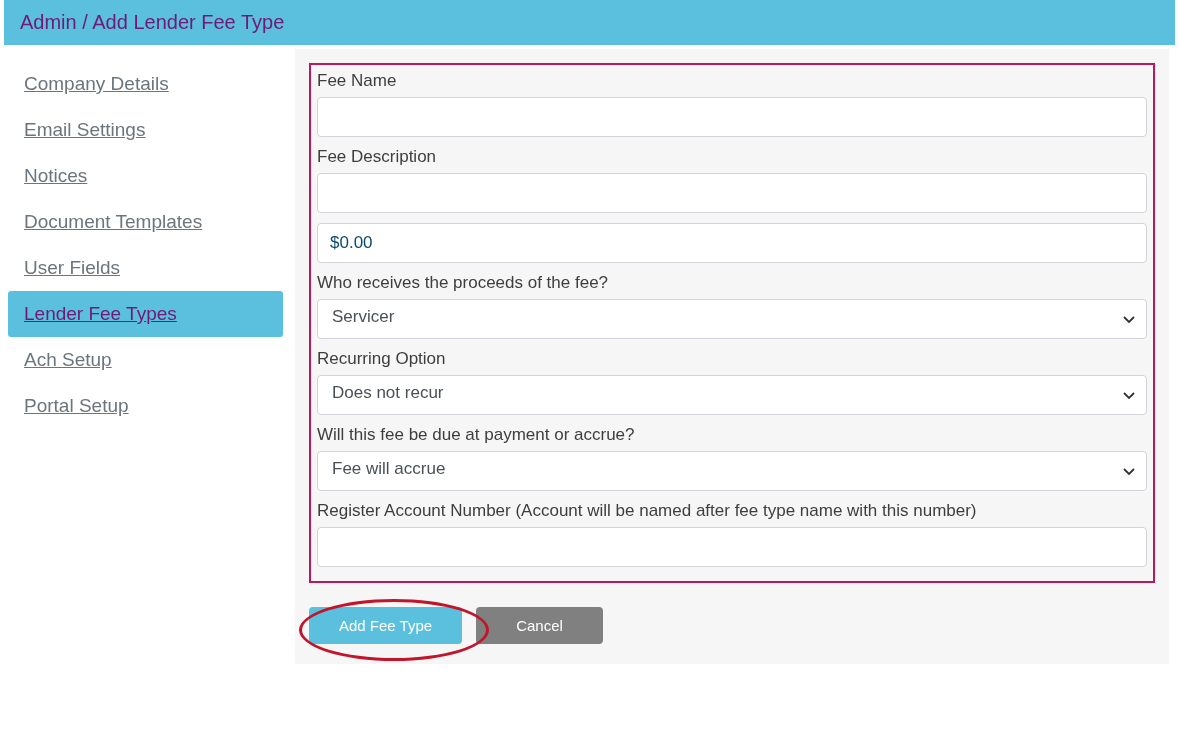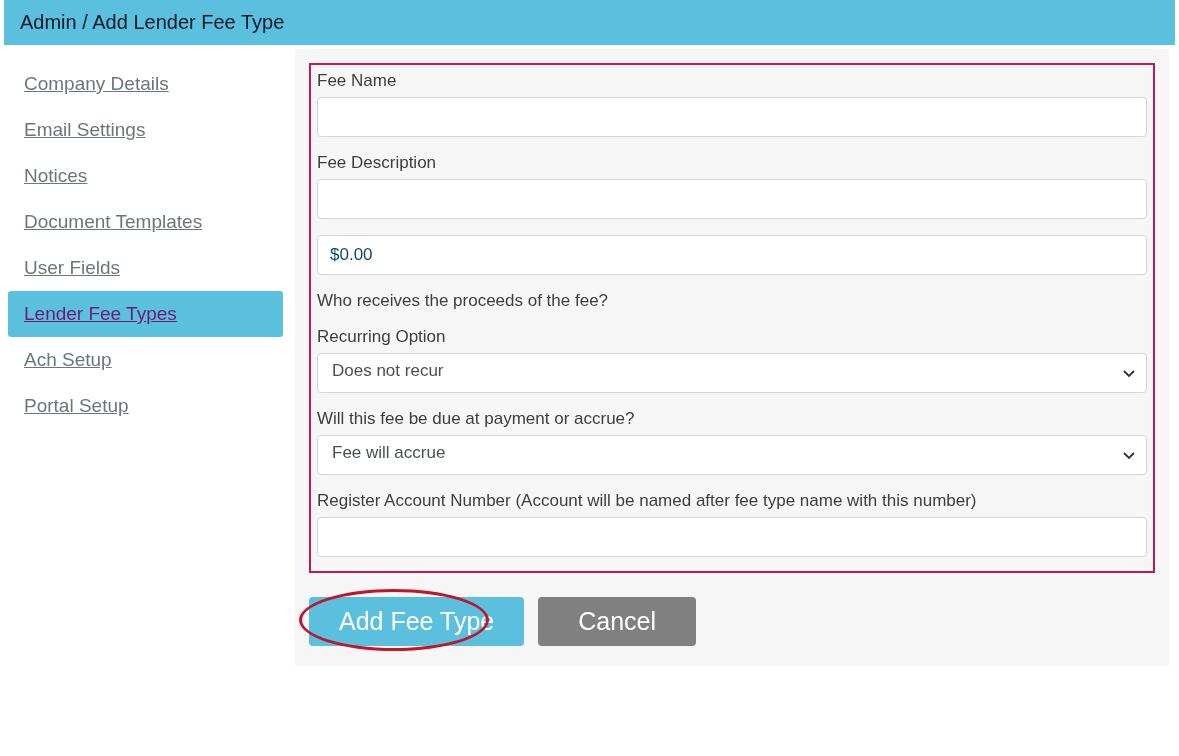--- a/index.html
+++ b/index.html
@@ -1,19 +1,19 @@
 <!DOCTYPE html>
 <html><head>
   <meta charset="utf-8">
   <style>
     * { box-sizing: border-box; margin: 0; padding: 0; }
     body { font-family: "Segoe UI", Arial, sans-serif; background: #ffffff; width: 1179px; }
     .header {
       background: #5bc0de;
-      color: #0f172a;
+      color: #701a75;
       font-size: 20px;
       padding: 11px 16px;
       margin: 0 4px 4px 4px;
     }
     .layout { display: flex; }
     .sidebar {
       width: 295px;
       padding: 12px 12px 12px 8px;
     }
     .sidebar-item {
@@ -32,21 +32,21 @@
     .main {
       flex: 1;
       background: #f6f6f6;
       padding: 14px 14px 20px 14px;
       margin-right: 10px;
     }
     .form-area {
       border: 2px solid #be185d;
       padding: 6px 6px 14px 6px;
     }
-    .field { margin-top: 16px; }
+    .field { margin-top: 10px; }
     .field:first-child { margin-top: 0; }
     .label {
       color: #3e3e3e;
       font-size: 17px;
       margin-bottom: 6px;
       display: block;
     }
     .control {
       width: 100%;
       min-height: 40px;
@@ -83,21 +83,21 @@
     .buttons {
       margin-top: 24px;
       display: flex;
       gap: 14px;
       align-items: center;
       position: relative;
     }
     .btn {
       border: none;
       border-radius: 4px;
-      font-size: 25px;
+      font-size: 15px;
       padding: 10px 30px;
       cursor: pointer;
       color: #ffffff;
     }
     .btn-primary { background: #5bc0de; }
     .btn-secondary { background: #808080; padding: 10px 40px; }
     .ellipse {
       position: absolute;
       left: -10px;
       top: -8px;
@@ -139,20 +139,28 @@
         <label class="label">Fee Description</label>
         <input class="control" type="text" value="" style="">
       </div>
 
       <div class="field">
         <input class="control" type="text" value="$0.00" style="">
       </div>
 
       <div class="field">
         <label class="label">Who receives the proceeds of the fee?</label>
+        <div class="select-wrap">
+          <div class="select-display">Servicer</div>
+          <span class="chevron">
+            <svg width="12" height="8" viewBox="0 0 12 8">
+                <path d="M1 1 L6 6 L11 1" stroke="#333" stroke-width="1.8" fill="none"></path>
+              </svg>
+          </span>
+        </div>
       </div>
 
       <div class="field">
         <label class="label">Recurring Option</label>
         <div class="select-wrap">
           <div class="select-display">Does not recur</div>
           <span class="chevron">
             <svg width="12" height="8" viewBox="0 0 12 8">
                 <path d="M1 1 L6 6 L11 1" stroke="#333" stroke-width="1.8" fill="none"></path>
               </svg>

